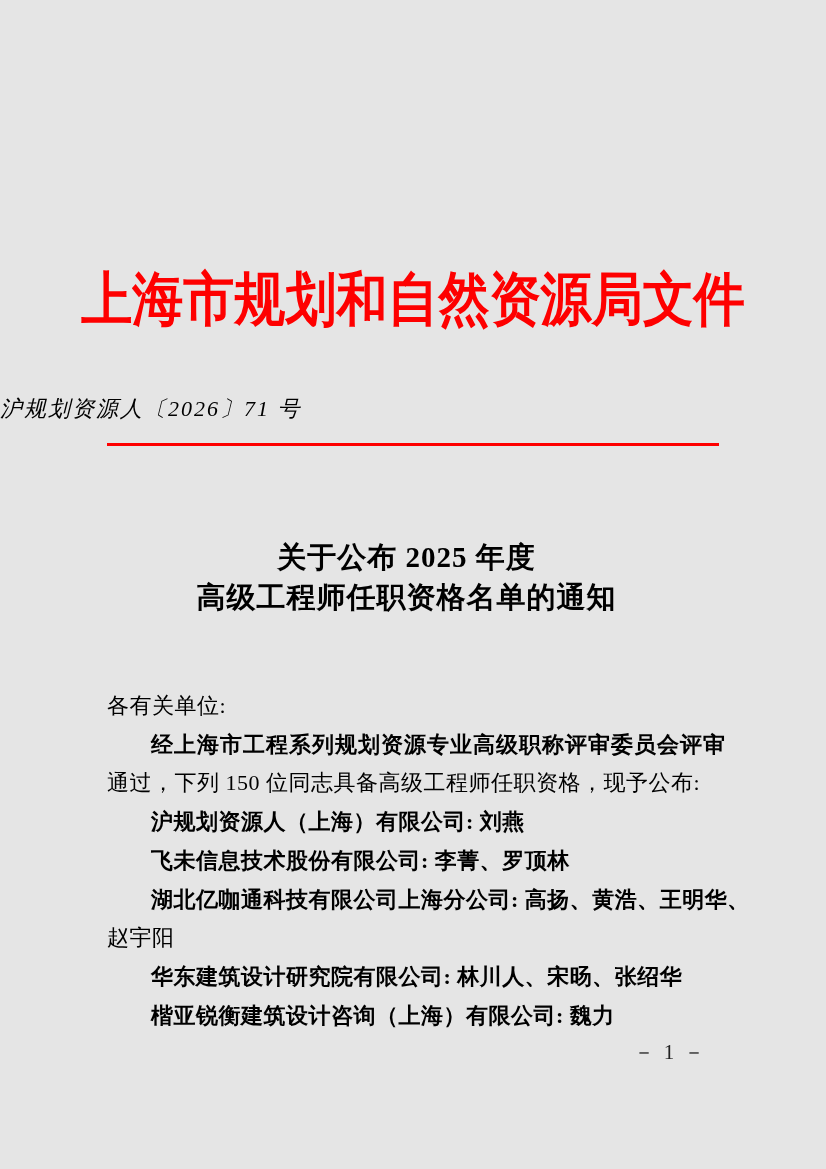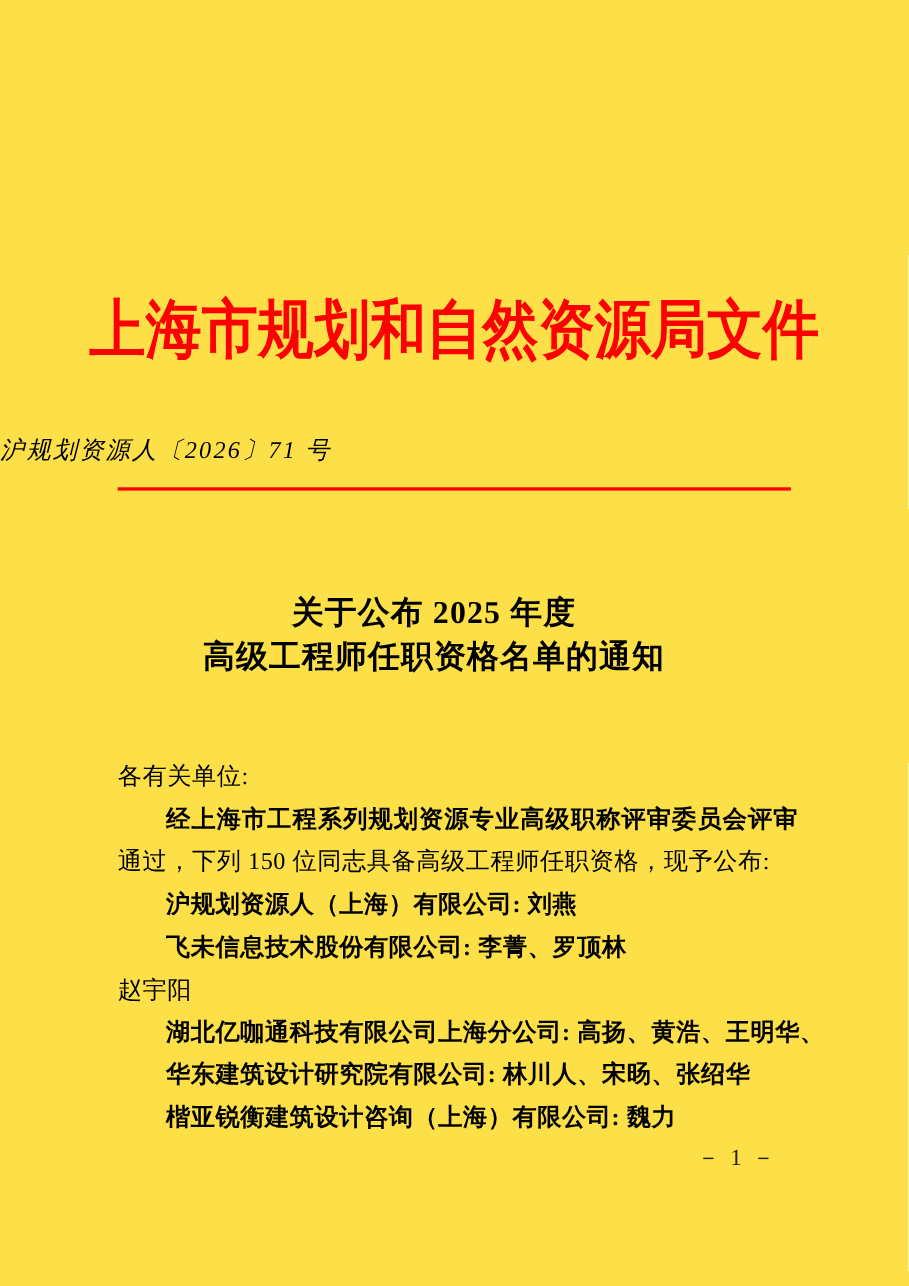--- a/index.html
+++ b/index.html
@@ -1,21 +1,21 @@
 <!DOCTYPE html>
 <html><head>
 <meta charset="utf-8">
 <style>
   * { margin: 0; padding: 0; box-sizing: border-box; }
   html, body { background: #ffffff; }
   .page {
     position: relative;
     width: 826px;
     height: 1169px;
-    background: #fde047;
+    background: #e5e5e5;
     overflow: hidden;
     font-family: "Liberation Serif", "DejaVu Serif", serif;
     color: #000000;
   }
   .masthead {
     position: absolute;
     top: 262px;
     left: 0;
     width: 826px;
     text-align: center;
@@ -41,21 +41,21 @@
     position: absolute;
     top: 443px;
     left: 107px;
     width: 612px;
     height: 3px;
     background: #fe0000;
   }
   .heading {
     position: absolute;
     top: 537px;
-    left: 4px;
+    left: 16px;
     width: 781px;
     text-align: center;
     font-size: 29px;
     font-weight: bold;
     line-height: 40px;
     letter-spacing: 1px;
   }
   .body-text {
     position: absolute;
     top: 659px;
@@ -96,21 +96,21 @@
     <div>关于公布 2025 年度</div>
     <div>高级工程师任职资格名单的通知</div>
   </div>
 
   <div class="body-text" id="body-lines">
       <div class="line">各有关单位:</div>
       <div class="line indent spread">经上海市工程系列规划资源专业高级职称评审委员会评审</div>
       <div class="line">通过，下列 150 位同志具备高级工程师任职资格，现予公布:</div>
       <div class="line indent">沪规划资源人（上海）有限公司: 刘燕</div>
       <div class="line indent">飞未信息技术股份有限公司: 李菁、罗顶林</div>
+      <div class="line indent">湖北亿咖通科技有限公司上海分公司: 高扬、黄浩、王明华、</div>
       <div class="line">赵宇阳</div>
-      <div class="line indent">湖北亿咖通科技有限公司上海分公司: 高扬、黄浩、王明华、</div>
       <div class="line indent">华东建筑设计研究院有限公司: 林川人、宋旸、张绍华</div>
       <div class="line indent">楷亚锐衡建筑设计咨询（上海）有限公司: 魏力</div>
     </div>
 
   <div class="pagenum">－ 1 －</div>
 
 </div>
 
 </body></html>

